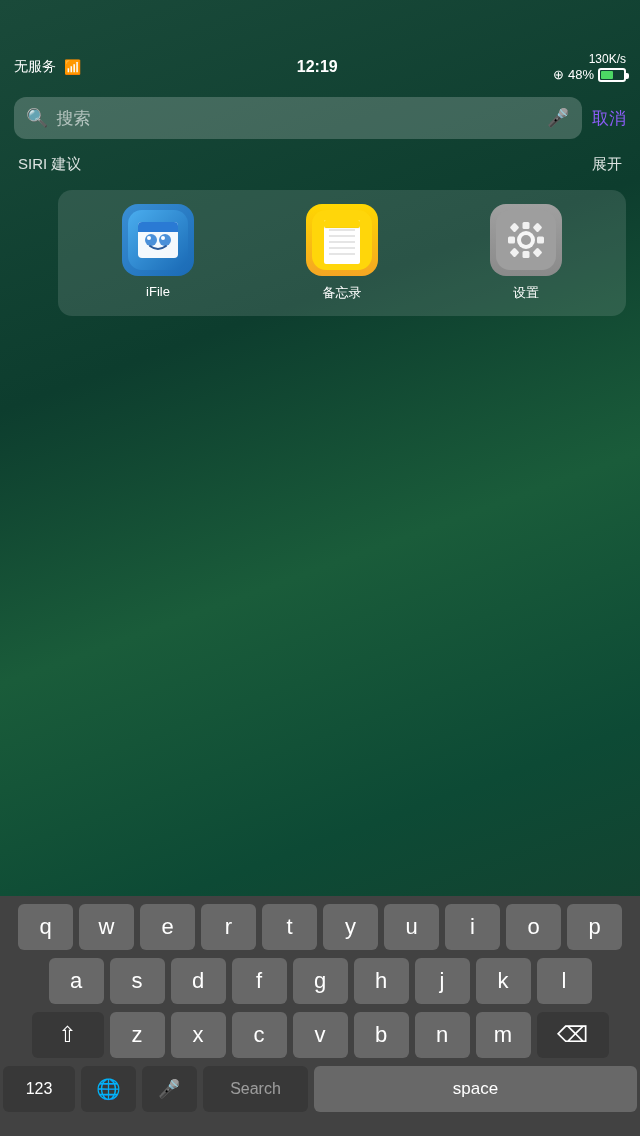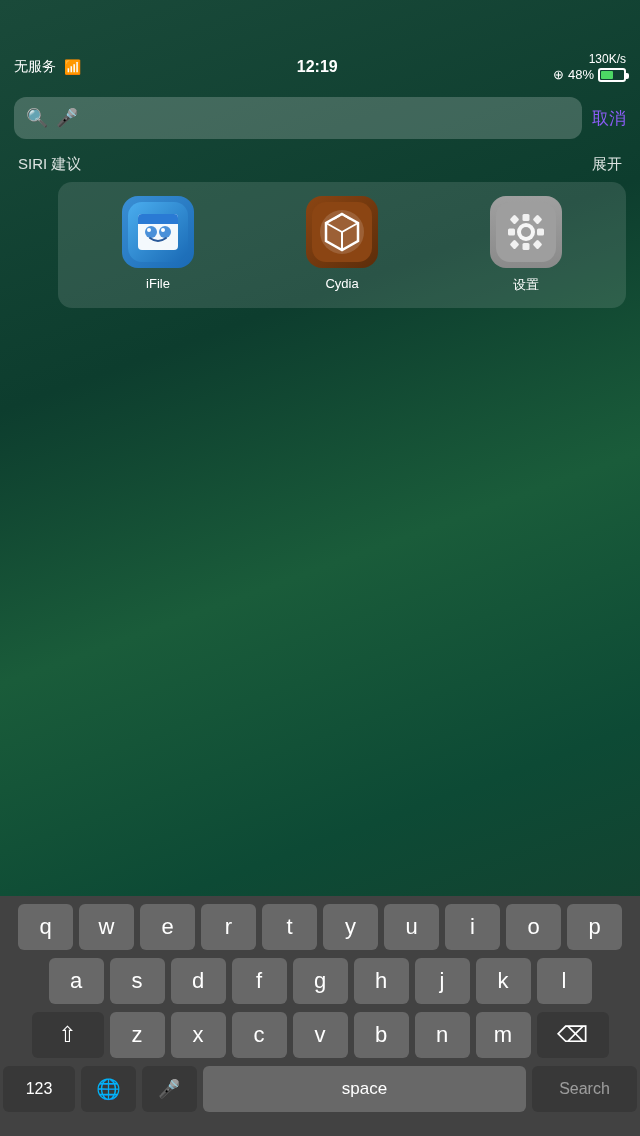--- a/index.html
+++ b/index.html
@@ -77,21 +77,21 @@
     .cancel-btn { color: #8b5cf6; font-size: 17px; white-space: nowrap; }
 
     
     .siri-section {
       margin: 8px 14px;
     }
     .siri-header {
       display: flex;
       justify-content: space-between;
       align-items: center;
-      margin-bottom: 8px;
+      margin-bottom: 16px;
       padding: 0 4px;
     }
     .siri-title { color: rgba(255,255,255,0.85); font-size: 15px; font-weight: 500; }
     .expand-btn { color: rgba(255,255,255,0.85); font-size: 15px; }
 
     
     .app-grid-container {
       background: rgba(255,255,255,0.12);
       border-radius: 14px;
       padding: 14px 8px;
@@ -212,20 +212,21 @@
       <div class="battery-icon">
         <div class="battery-fill"></div>
       </div>
     </div>
   </div>
 </div>
 
 <div class="search-bar-container">
   <div class="search-bar">
     <span class="search-icon-wrap">🔍</span>
+    <span class="search-input-text">搜索</span>
     <span class="mic-icon">🎤</span>
   </div>
   <span class="cancel-btn">取消</span>
 </div>
 
 <div class="siri-section">
   <div class="siri-header">
     <span class="siri-title">SIRI 建议</span>
     <span class="expand-btn">展开</span>
   </div>
@@ -252,43 +253,41 @@
 
           <circle cx="21" cy="28" r="2" fill="white"></circle>
           <circle cx="35" cy="28" r="2" fill="white"></circle>
 
           <path d="M22 36 Q30 42 38 36" stroke="#2a5a9a" stroke-width="2" fill="none" stroke-linecap="round"></path>
         </svg>
       </div>
       <span class="app-label">iFile</span>
     </div>
 
-
     <div class="app-item">
-      <div class="app-icon cydia-icon">
+      <div class="app-icon notes-icon">
         <svg width="60" height="60" viewBox="0 0 60 60">
-          <rect width="60" height="60" rx="14" fill="#8b4513"></rect>
-
-          <circle cx="30" cy="30" r="22" fill="white" opacity="0.15"></circle>
-
-          <g transform="translate(30,30)">
-
-            <polygon points="0,-18 16,-9 16,9 0,18 -16,9 -16,-9" fill="none" stroke="white" stroke-width="2.5"></polygon>
-
-            <line x1="-16" y1="-9" x2="0" y2="0" stroke="white" stroke-width="2"></line>
-            <line x1="16" y1="-9" x2="0" y2="0" stroke="white" stroke-width="2"></line>
-            <line x1="0" y1="0" x2="0" y2="18" stroke="white" stroke-width="2"></line>
-
-            <line x1="-8" y1="-13" x2="0" y2="-18" stroke="white" stroke-width="2"></line>
-            <line x1="8" y1="-13" x2="0" y2="-18" stroke="white" stroke-width="2"></line>
-          </g>
+          <rect width="60" height="60" rx="14" fill="#ffd60a"></rect>
+
+          <rect x="12" y="10" width="36" height="44" rx="2" fill="white"></rect>
+
+          <line x1="17" y1="20" x2="43" y2="20" stroke="#ddd" stroke-width="1.5"></line>
+          <line x1="17" y1="26" x2="43" y2="26" stroke="#ddd" stroke-width="1.5"></line>
+          <line x1="17" y1="32" x2="43" y2="32" stroke="#ddd" stroke-width="1.5"></line>
+          <line x1="17" y1="38" x2="43" y2="38" stroke="#ddd" stroke-width="1.5"></line>
+          <line x1="17" y1="44" x2="43" y2="44" stroke="#ddd" stroke-width="1.5"></line>
+
+          <rect x="12" y="10" width="36" height="8" rx="2" fill="#ffd60a"></rect>
+
+          <line x1="12" y1="18" x2="48" y2="18" stroke="rgba(0,0,0,0.1)" stroke-width="0.5"></line>
         </svg>
       </div>
-      <span class="app-label">Cydia</span>
-    </div>
+      <span class="app-label">备忘录</span>
+    </div>
+
 
     <div class="app-item">
       <div class="app-icon settings-icon">
         <svg width="60" height="60" viewBox="0 0 60 60">
           <rect width="60" height="60" rx="14" fill="#9e9e9e"></rect>
 
           <g transform="translate(30,30)">
             <circle cx="0" cy="0" r="9" fill="white" opacity="0.9"></circle>
             <circle cx="0" cy="0" r="5" fill="#9e9e9e"></circle>
 
@@ -348,16 +347,16 @@
     <div class="key key-letter">b</div>
     <div class="key key-letter">n</div>
     <div class="key key-letter">m</div>
     <div class="key key-special key-delete">⌫</div>
   </div>
 
   <div class="keyboard-row bottom-row">
     <div class="key key-special key-123" style="font-size:16px;">123</div>
     <div class="key key-special key-globe">🌐</div>
     <div class="key key-special key-mic">🎤</div>
+    <div class="key key-special key-search" style="font-size:16px; color: rgba(255,255,255,0.5);">Search</div>
     <div class="key key-space" style="font-size:17px;">space</div>
-    <div class="key key-special key-search" style="font-size:16px; color: rgba(255,255,255,0.5);">Search</div>
   </div>
 </div>
 
 </body></html>

